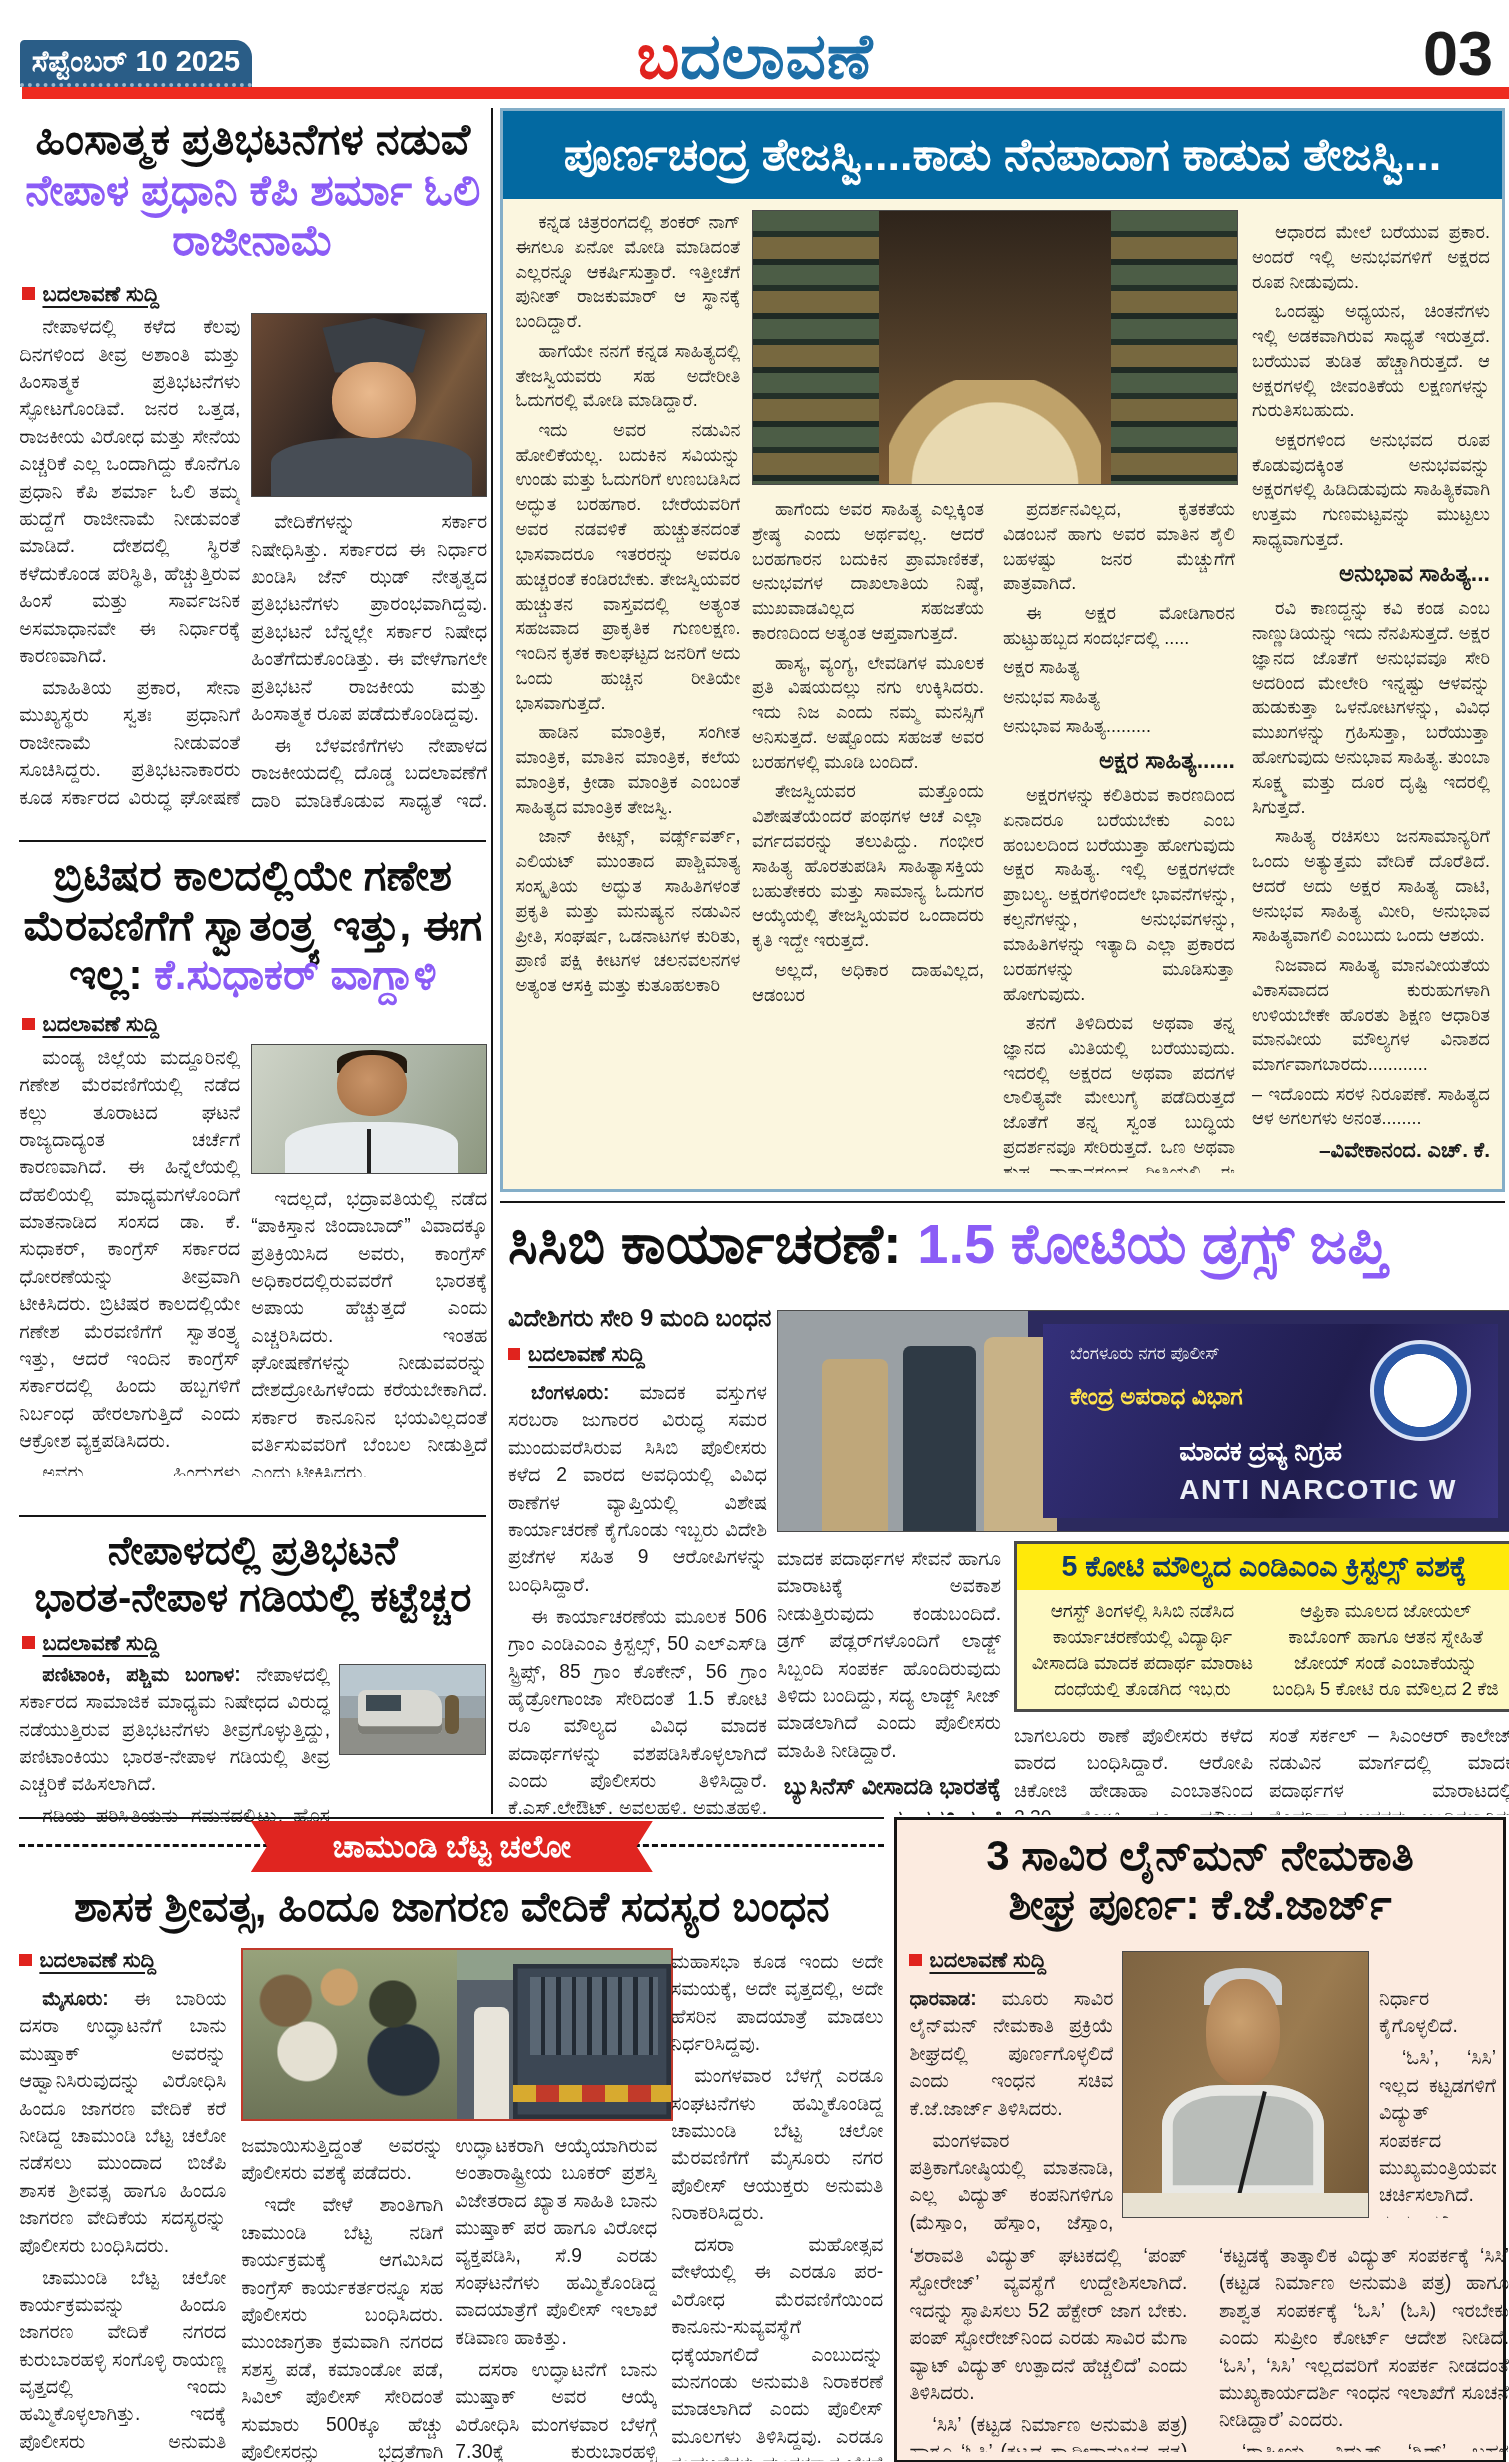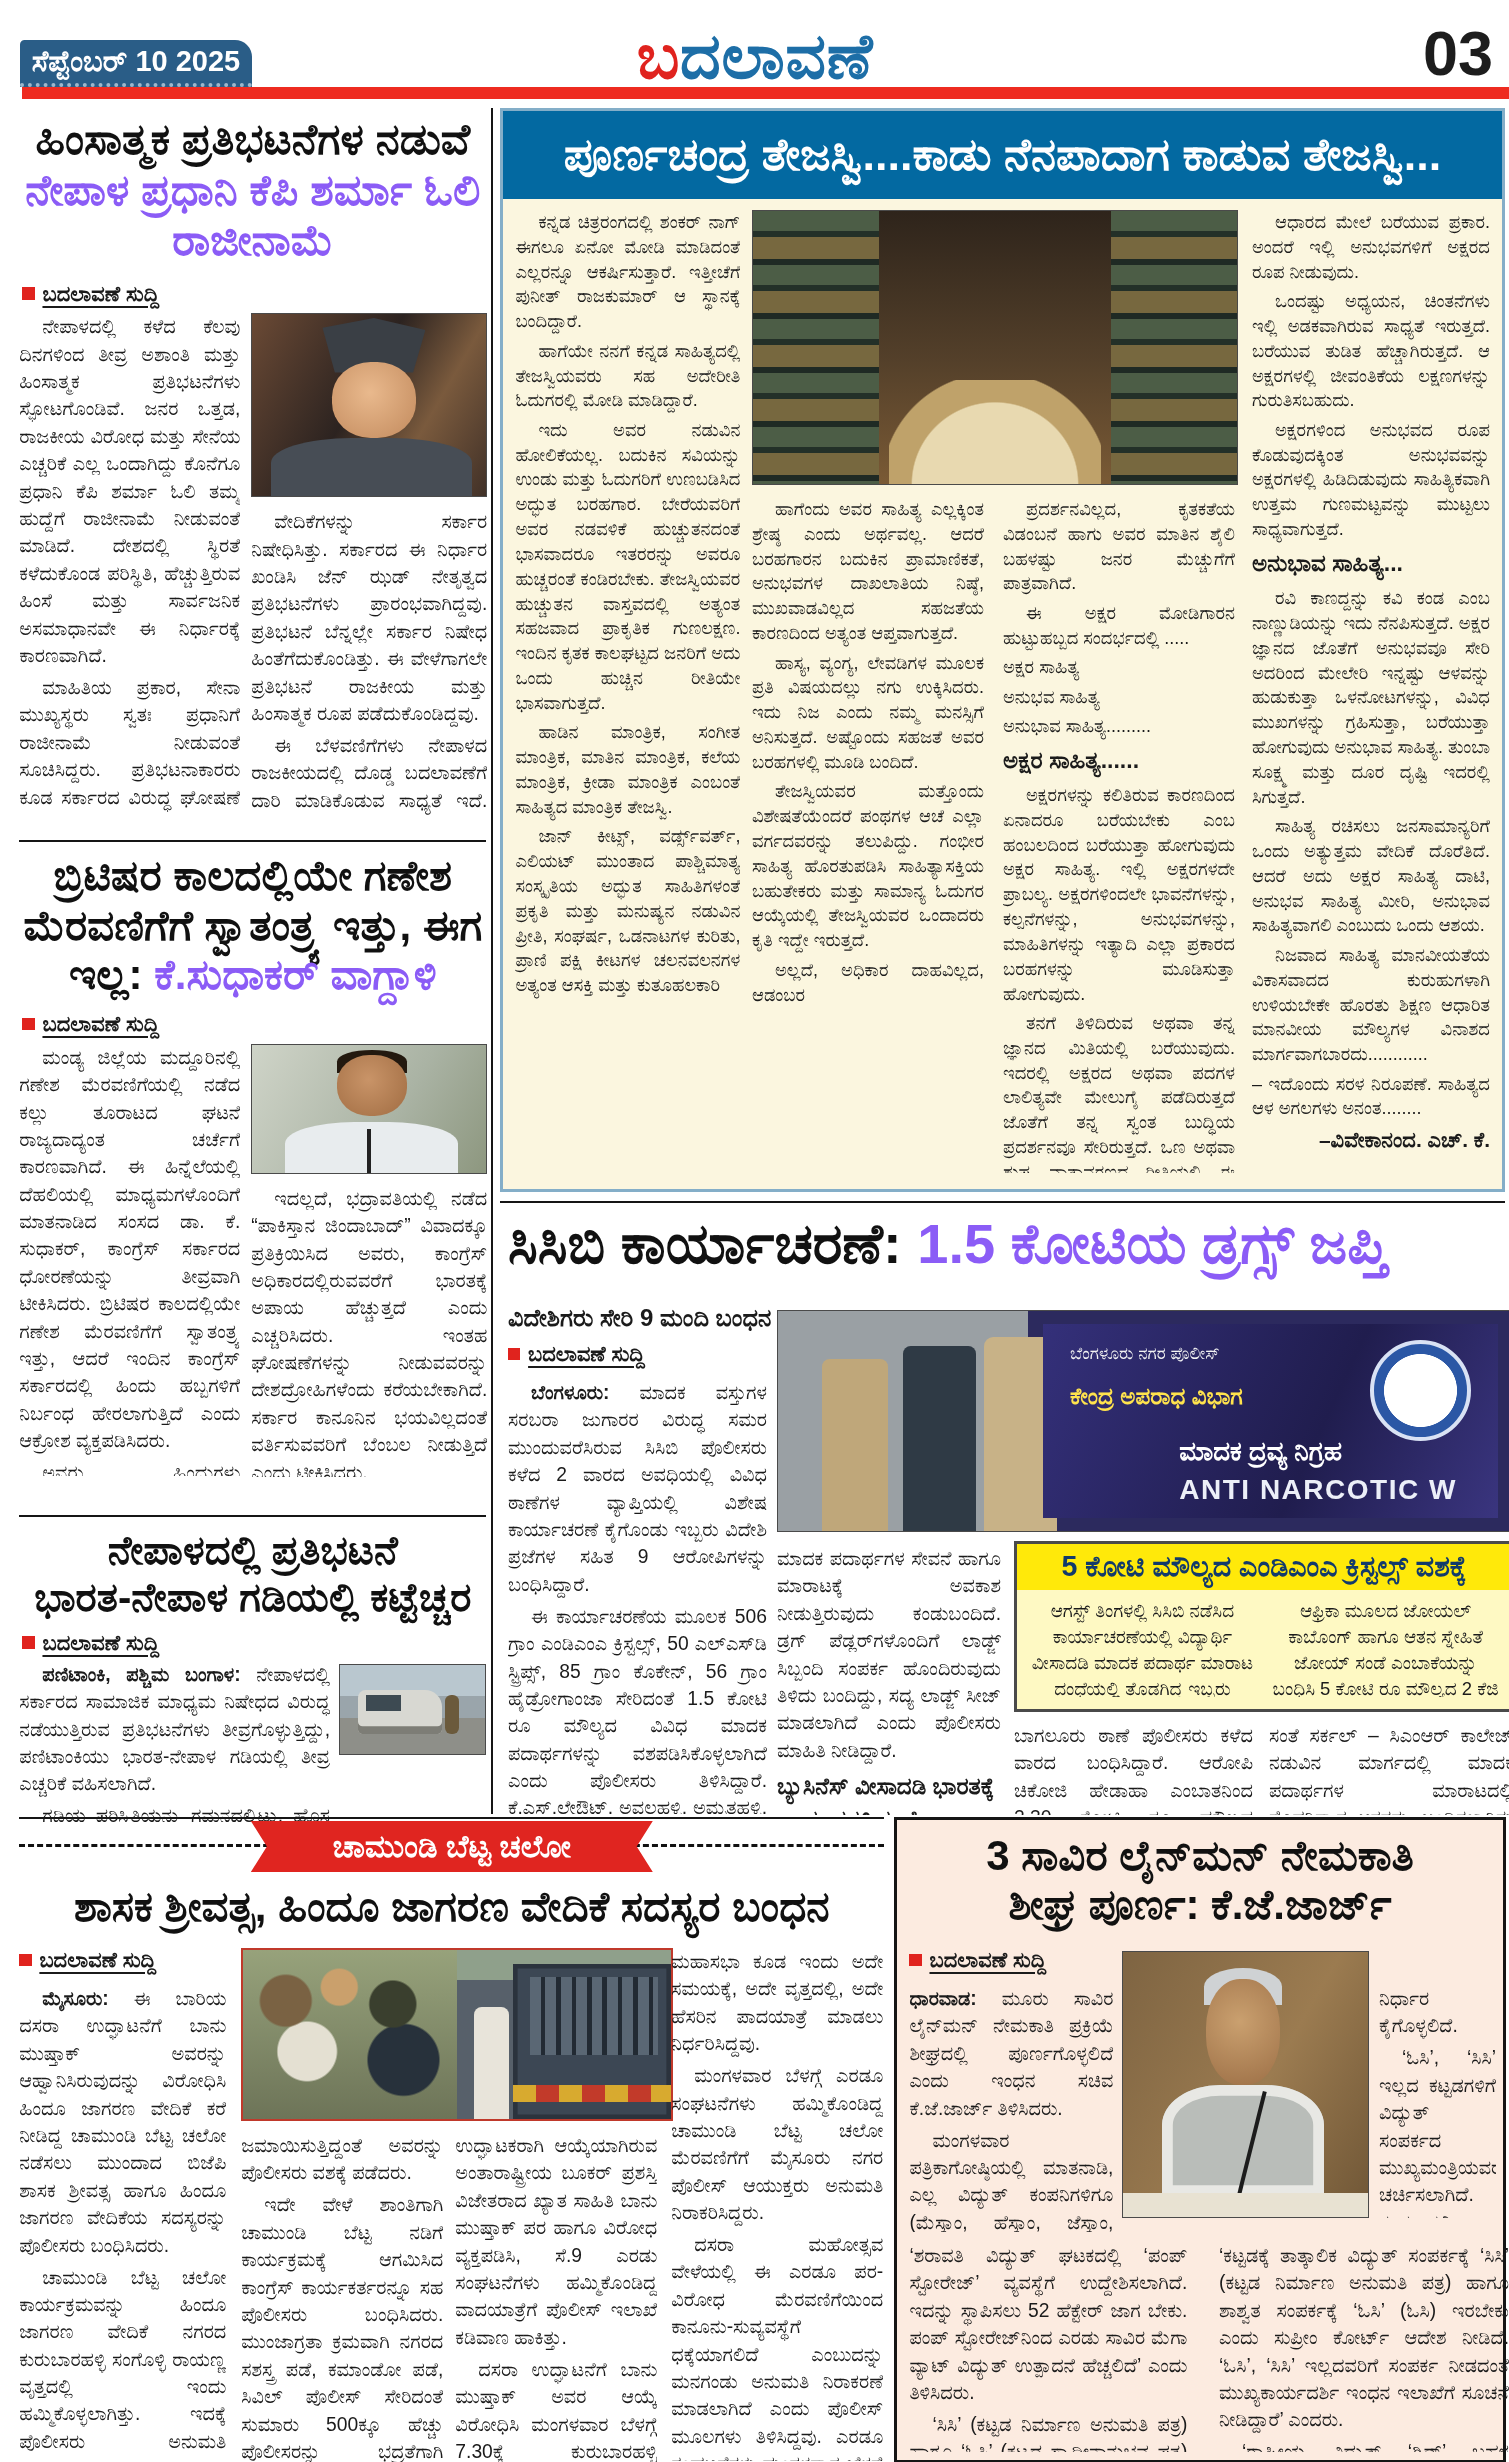--- a/index.html
+++ b/index.html
@@ -24,21 +24,21 @@
   
   .hl{font-weight:800;text-align:center;line-height:1.18;color:#111;}
   .hl .red{color:#8b5cf6;}
   .byline{display:flex;align-items:center;gap:7.7px;font-size:21px;font-weight:bold;}
   .byline .sq{width:12.4px;height:12.4px;background:#e0231e;display:inline-block;}
   .byline .bl-txt{text-decoration:underline;text-underline-offset:5.4px;}
   .col{font-size:19.3px;line-height:1.42;text-align:justify;overflow:hidden;}
   .col p{margin:0 0 4.6px 0;text-indent:23px;}
   .col p.noind{text-indent:0;}
   .col p.sign{text-align:right;font-weight:800;font-size:21px;}
-  .col h4.sub{margin:6.2px 0;text-align:left;font-size:23px;font-weight:800;}
+  .col h4.sub{margin:6.2px 0;text-align:right;font-size:23px;font-weight:800;}
   .col-sm{font-size:18px;line-height:1.38;}
   .vrule{border-left:2.3px solid #151515;}
   .hrule{border-top:2.3px solid #151515;}
   .photo{position:absolute;overflow:hidden;}
   
   .ph-oli{background:linear-gradient(120deg,#6b4a35,#2c2320 45%,#7a5a3d 70%,#413128);}
   .ph-oli .head{position:absolute;left:34%;top:26%;width:36%;height:42%;border-radius:46%;background:radial-gradient(circle at 45% 40%,#e9b98d,#c28a5d);}
   .ph-oli .cap{position:absolute;left:30%;top:2%;width:44%;height:30%;background:#3a3f45;clip-path:polygon(12% 100%,0 18%,50% 0,100% 22%,88% 100%);}
   .ph-oli .suit{position:absolute;left:8%;bottom:-2%;width:86%;height:34%;background:#474d55;border-radius:40% 40% 0 0;}
   .ph-books{background:linear-gradient(180deg,#2e241b,#54402a 55%,#7a5a35);}
@@ -204,21 +204,21 @@
   <div class="col col-sm" style="position:absolute;left:500px;top:386px;width:232px;height:676px;">
       <p>ಪ್ರದರ್ಶನವಿಲ್ಲದ, ಕೃತಕತೆಯ ವಿಡಂಬನೆ ಹಾಗು ಅವರ ಮಾತಿನ ಶೈಲಿ ಬಹಳಷ್ಟು ಜನರ ಮೆಚ್ಚುಗೆಗೆ ಪಾತ್ರವಾಗಿದೆ.</p>
       <p>ಈ ಅಕ್ಷರ ಮೋಡಿಗಾರನ ಹುಟ್ಟುಹಬ್ಬದ ಸಂದರ್ಭದಲ್ಲಿ .....</p>
       <p class="noind">ಅಕ್ಷರ ಸಾಹಿತ್ಯ</p>
       <p class="noind">ಅನುಭವ ಸಾಹಿತ್ಯ</p>
       <p class="noind">ಅನುಭಾವ ಸಾಹಿತ್ಯ.........</p>
       <h4 class="sub">ಅಕ್ಷರ ಸಾಹಿತ್ಯ......</h4>
       <p>ಅಕ್ಷರಗಳನ್ನು ಕಲಿತಿರುವ ಕಾರಣದಿಂದ ಏನಾದರೂ ಬರೆಯಬೇಕು ಎಂಬ ಹಂಬಲದಿಂದ ಬರೆಯುತ್ತಾ ಹೋಗುವುದು ಅಕ್ಷರ ಸಾಹಿತ್ಯ. ಇಲ್ಲಿ ಅಕ್ಷರಗಳದೇ ಪ್ರಾಬಲ್ಯ. ಅಕ್ಷರಗಳಿಂದಲೇ ಭಾವನೆಗಳನ್ನು, ಕಲ್ಪನೆಗಳನ್ನು, ಅನುಭವಗಳನ್ನು, ಮಾಹಿತಿಗಳನ್ನು ಇತ್ಯಾದಿ ಎಲ್ಲಾ ಪ್ರಕಾರದ ಬರಹಗಳನ್ನು ಮೂಡಿಸುತ್ತಾ ಹೋಗುವುದು.</p>
       <p>ತನಗೆ ತಿಳಿದಿರುವ ಅಥವಾ ತನ್ನ ಜ್ಞಾನದ ಮಿತಿಯಲ್ಲಿ ಬರೆಯುವುದು. ಇದರಲ್ಲಿ ಅಕ್ಷರದ ಅಥವಾ ಪದಗಳ ಲಾಲಿತ್ಯವೇ ಮೇಲುಗೈ ಪಡೆದಿರುತ್ತದೆ ಜೊತೆಗೆ ತನ್ನ ಸ್ವಂತ ಬುದ್ಧಿಯ ಪ್ರದರ್ಶನವೂ ಸೇರಿರುತ್ತದೆ. ಒಣ ಅಥವಾ ಶುಷ್ಕ ವಾತಾವರಣದ ರೀತಿಯಲ್ಲಿ ಈ ಬರಹಗಳು ಇರುತ್ತವೆ. ನಿರೂಪಣೆಯೇ ಇಲ್ಲಿ ಹೆಚ್ಚು ಪ್ರಾಮುಖ್ಯತೆ ಪಡೆಯುತ್ತದೆ.</p>
     </div>
-  <div class="col col-sm" style="position:absolute;left:749px;top:99px;width:238px;height:964px;">
+  <div class="col col-sm" style="position:absolute;left:749px;top:109px;width:238px;height:964px;">
       <p>ಆಧಾರದ ಮೇಲೆ ಬರೆಯುವ ಪ್ರಕಾರ. ಅಂದರೆ ಇಲ್ಲಿ ಅನುಭವಗಳಿಗೆ ಅಕ್ಷರದ ರೂಪ ನೀಡುವುದು.</p>
       <p>ಒಂದಷ್ಟು ಅಧ್ಯಯನ, ಚಿಂತನೆಗಳು ಇಲ್ಲಿ ಅಡಕವಾಗಿರುವ ಸಾಧ್ಯತೆ ಇರುತ್ತದೆ. ಬರೆಯುವ ತುಡಿತ ಹೆಚ್ಚಾಗಿರುತ್ತದೆ. ಆ ಅಕ್ಷರಗಳಲ್ಲಿ ಜೀವಂತಿಕೆಯ ಲಕ್ಷಣಗಳನ್ನು ಗುರುತಿಸಬಹುದು.</p>
       <p>ಅಕ್ಷರಗಳಿಂದ ಅನುಭವದ ರೂಪ ಕೊಡುವುದಕ್ಕಿಂತ ಅನುಭವವನ್ನು ಅಕ್ಷರಗಳಲ್ಲಿ ಹಿಡಿದಿಡುವುದು ಸಾಹಿತ್ಯಿಕವಾಗಿ ಉತ್ತಮ ಗುಣಮಟ್ಟವನ್ನು ಮುಟ್ಟಲು ಸಾಧ್ಯವಾಗುತ್ತದೆ.</p>
       <h4 class="sub">ಅನುಭಾವ ಸಾಹಿತ್ಯ...</h4>
       <p>ರವಿ ಕಾಣದ್ದನ್ನು ಕವಿ ಕಂಡ ಎಂಬ ನಾಣ್ಣುಡಿಯನ್ನು ಇದು ನೆನಪಿಸುತ್ತದೆ. ಅಕ್ಷರ ಜ್ಞಾನದ ಜೊತೆಗೆ ಅನುಭವವೂ ಸೇರಿ ಅದರಿಂದ ಮೇಲೇರಿ ಇನ್ನಷ್ಟು ಆಳವನ್ನು ಹುಡುಕುತ್ತಾ ಒಳನೋಟಗಳನ್ನು, ವಿವಿಧ ಮುಖಗಳನ್ನು ಗ್ರಹಿಸುತ್ತಾ, ಬರೆಯುತ್ತಾ ಹೋಗುವುದು ಅನುಭಾವ ಸಾಹಿತ್ಯ. ತುಂಬಾ ಸೂಕ್ಷ್ಮ ಮತ್ತು ದೂರ ದೃಷ್ಟಿ ಇದರಲ್ಲಿ ಸಿಗುತ್ತದೆ.</p>
       <p>ಸಾಹಿತ್ಯ ರಚಿಸಲು ಜನಸಾಮಾನ್ಯರಿಗೆ ಒಂದು ಅತ್ಯುತ್ತಮ ವೇದಿಕೆ ದೊರೆತಿದೆ. ಆದರೆ ಅದು ಅಕ್ಷರ ಸಾಹಿತ್ಯ ದಾಟಿ, ಅನುಭವ ಸಾಹಿತ್ಯ ಮೀರಿ, ಅನುಭಾವ ಸಾಹಿತ್ಯವಾಗಲಿ ಎಂಬುದು ಒಂದು ಆಶಯ.</p>
       <p>ನಿಜವಾದ ಸಾಹಿತ್ಯ ಮಾನವೀಯತೆಯ ವಿಕಾಸವಾದದ ಕುರುಹುಗಳಾಗಿ ಉಳಿಯಬೇಕೇ ಹೊರತು ಶಿಕ್ಷಣ ಆಧಾರಿತ ಮಾನವೀಯ ಮೌಲ್ಯಗಳ ವಿನಾಶದ ಮಾರ್ಗವಾಗಬಾರದು............</p>
       <p class="noind">– ಇದೊಂದು ಸರಳ ನಿರೂಪಣೆ. ಸಾಹಿತ್ಯದ ಆಳ ಅಗಲಗಳು ಅನಂತ........</p>
       <p class="sign">–ವಿವೇಕಾನಂದ. ಎಚ್. ಕೆ.</p>
     </div>

